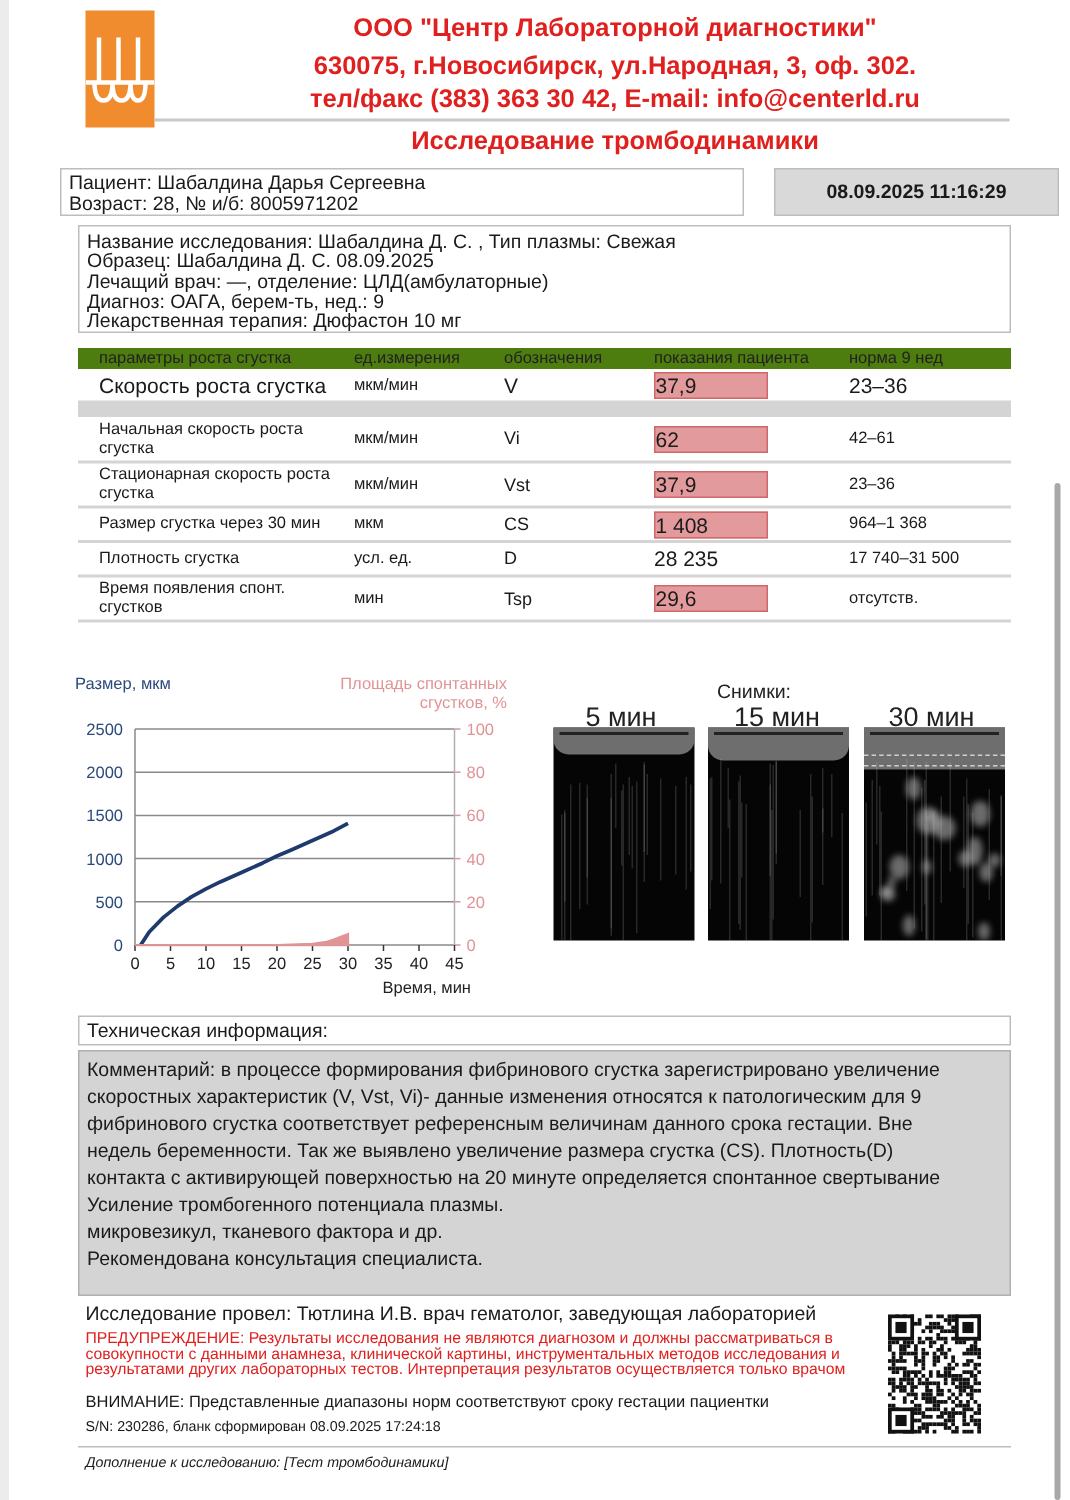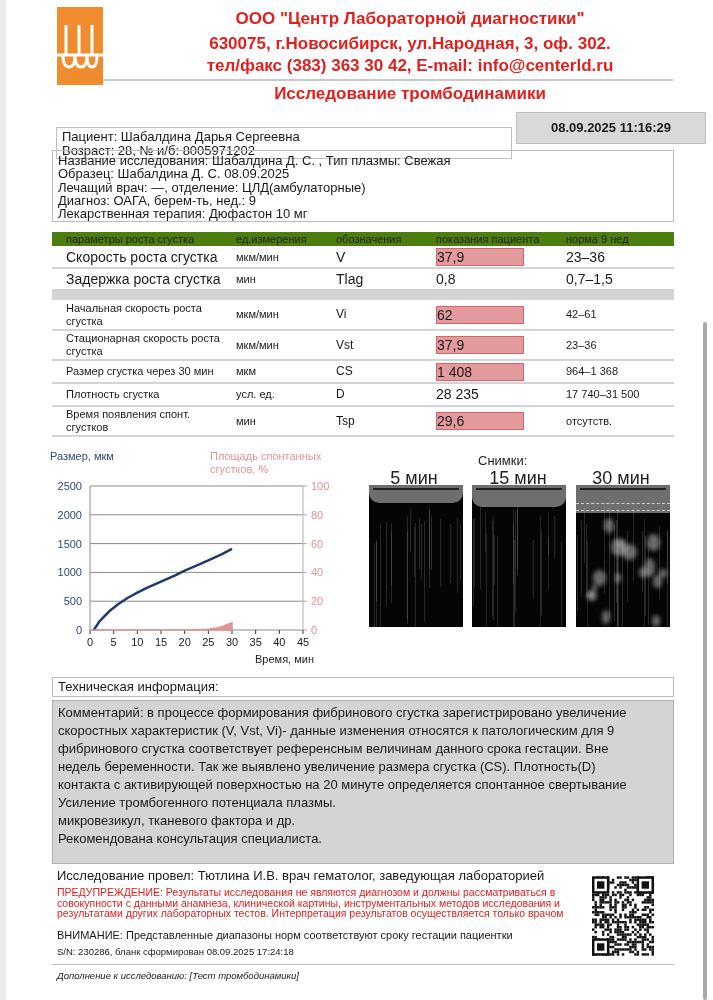--- a/index.html
+++ b/index.html
@@ -7,41 +7,41 @@
   .left-edge { position: absolute; left: 0; top: 0; width: 6px; height: 1000px; background: #ececec; }
   .scrollbar { position: absolute; left: 703px; top: 322px; width: 4px; height: 678px; background: #a8a8a8; border-radius: 2px; }
 
   .logo { position: absolute; left: 57px; top: 7px; width: 46px; height: 78px; background: #f08c2d; }
   .logo svg { position: absolute; left: 0; top: 0; }
   .header-line { position: absolute; left: 103px; top: 79px; width: 570px; height: 2px; background: #c8c8c8; }
   .hdr { position: absolute; left: 150px; width: 520px; text-align: center; color: #e0201e; font-weight: bold; font-size: 17px; line-height: 22px; }
   .hdr1 { top: 8px; } .hdr2 { top: 33px; } .hdr3 { top: 55px; }
   .title { position: absolute; left: 150px; top: 84px; width: 520px; text-align: center; color: #e0201e; font-weight: bold; font-size: 17px; }
 
-  .patient-box { position: absolute; left: 56px; top: 112px; width: 456px; height: 32px; border: 1px solid #bdbdbd; padding: 2px 5px; font-size: 13px; line-height: 14px; margin-top: 15px; }
+  .patient-box { position: absolute; left: 40px; top: 112px; width: 456px; height: 32px; border: 1px solid #bdbdbd; padding: 2px 5px; font-size: 13px; line-height: 14px; }
   .date-box { position: absolute; left: 516px; top: 112px; width: 190px; height: 32px; border: 1px solid #bdbdbd; background: #d9d9d9; font-weight: bold; font-size: 13px; text-align: center; line-height: 30px; }
   .info-box { position: absolute; left: 52px; top: 150px; width: 622px; height: 72px; border: 1px solid #bdbdbd; padding: 3px 5px; font-size: 13px; line-height: 13.3px; }
 
   table.params { position: absolute; left: 52px; top: 232px; width: 622px; border-collapse: collapse; }
   table.params td, table.params th { text-align: left; padding: 0 4px; }
   table.params th { background: #4d7c0f; font-weight: normal; font-size: 11px; height: 14px; color: #222; }
   table.params th.c1 { text-align: left; padding-left: 14px; }
   table.params td.c1 { text-align: left; padding-left: 14px; }
   tr.big td { font-size: 14px; height: 22px; border-bottom: 2px solid #d4d4d4; }
   tr.big td.unit { font-size: 11px; }
   tr.spacer td { background: #d4d4d4; height: 10px; padding: 0; }
   tr.sm td { font-size: 11px; height: 23px; border-bottom: 2px solid #d4d4d4; line-height: 13px; }
   tr.sm.tall td { height: 30px; }
   tr.sm td.val { font-size: 14px; }
   tr.sm td.sym { font-size: 12px; }
-  .hi { display: inline-block; width: 88px; background: #e39a9c; border: 1px solid #d0676b; line-height: 16px; }
+  .hi { display: inline-block; width: 76px; background: #e39a9c; border: 1px solid #d0676b; line-height: 16px; }
 
   .chart { position: absolute; left: 50px; top: 448px; width: 300px; height: 222px; }
   .chart-ylabel { position: absolute; left: 0; top: 2px; font-size: 11px; color: #2c4a7c; }
-  .chart-y2label { position: absolute; left: 160px; top: 2px; width: 128px; font-size: 11px; color: #e09496; text-align: left; line-height: 13px; }
+  .chart-y2label { position: absolute; left: 160px; top: 2px; width: 128px; font-size: 11px; color: #e09496; text-align: right; line-height: 13px; }
   .chart-xlabel { position: absolute; left: 205px; top: 205px; font-size: 11px; color: #222; }
 
   .snap-title { position: absolute; left: 478px; top: 453px; font-size: 13px; color: #222; }
   .snap-lbl { position: absolute; top: 468px; font-size: 18px; color: #222; text-align: center; width: 90px; }
   .snap { position: absolute; top: 485px; width: 94px; height: 142px; background: #050505; overflow: hidden; }
   .snap .cap { position: absolute; left: 0; top: 0; width: 100%; height: 18px; background: #6e6e6e; border-radius: 0 0 10px 10px; }
   .snap .cap::before { content: ""; position: absolute; left: 4px; right: 4px; top: 3px; height: 2px; background: #222; }
   .snap .streak { position: absolute; width: 1px; background: rgba(200,200,200,0.18); }
   .snap .blob { position: absolute; border-radius: 50%; background: rgba(190,190,190,0.55); filter: blur(2px); }
   .snap .dash { position: absolute; left: 0; right: 0; height: 0; border-top: 1px dashed #cfcfcf; }
@@ -100,27 +100,20 @@
     <th style="width:100px">обозначения</th>
     <th style="width:130px">показания пациента</th>
     <th style="width:112px">норма 9 нед</th>
   </tr>
   <tr class="big">
     <td class="c1">Скорость роста сгустка</td>
     <td class="unit">мкм/мин</td>
     <td>V</td>
     <td><span class="hi">37,9</span></td>
     <td>23–36</td>
-  </tr>
-  <tr class="big">
-    <td class="c1">Задержка роста сгустка</td>
-    <td class="unit">мин</td>
-    <td>Tlag</td>
-    <td>0,8</td>
-    <td>0,7–1,5</td>
   </tr>
   <tr class="spacer">
         <td colspan="5"></td>
       </tr>
   <tr class="sm tall">
     <td class="c1">Начальная скорость роста сгустка</td>
     <td>мкм/мин</td>
     <td class="sym">Vi</td>
     <td class="val"><span class="hi">62</span></td>
     <td>42–61</td>

